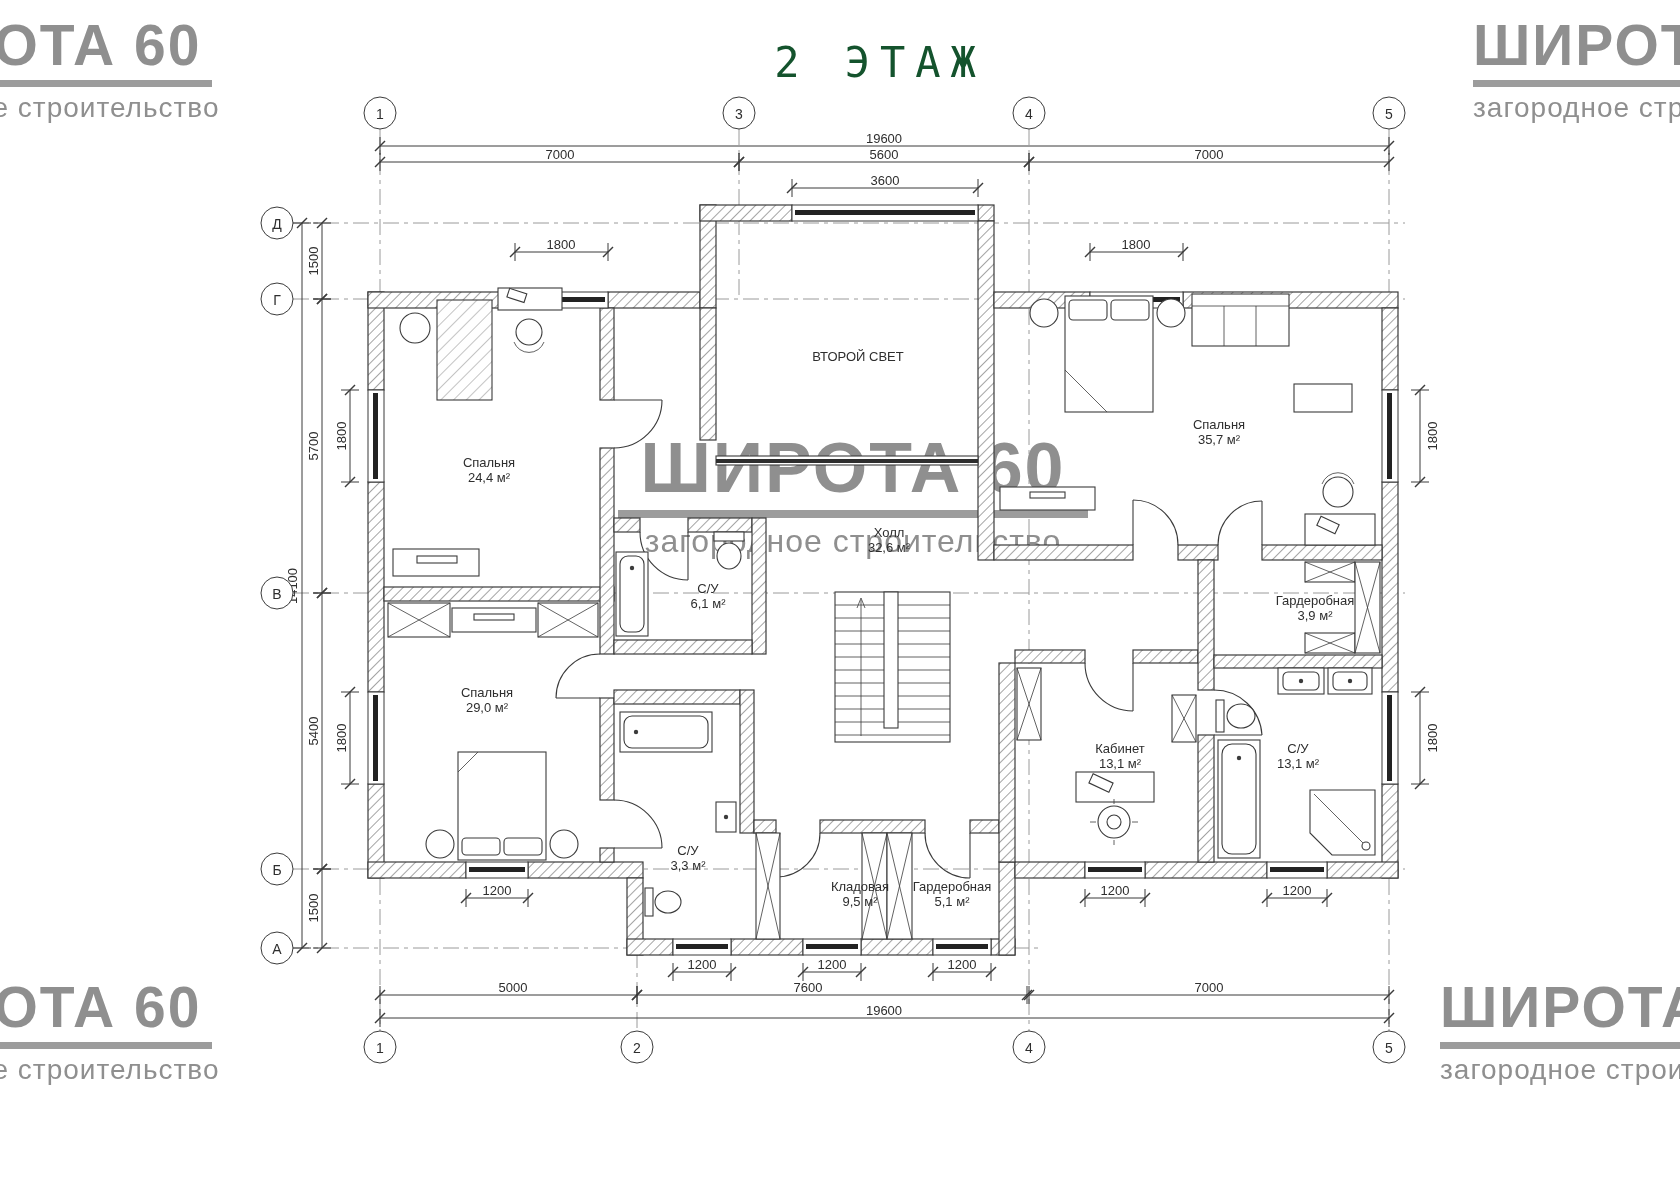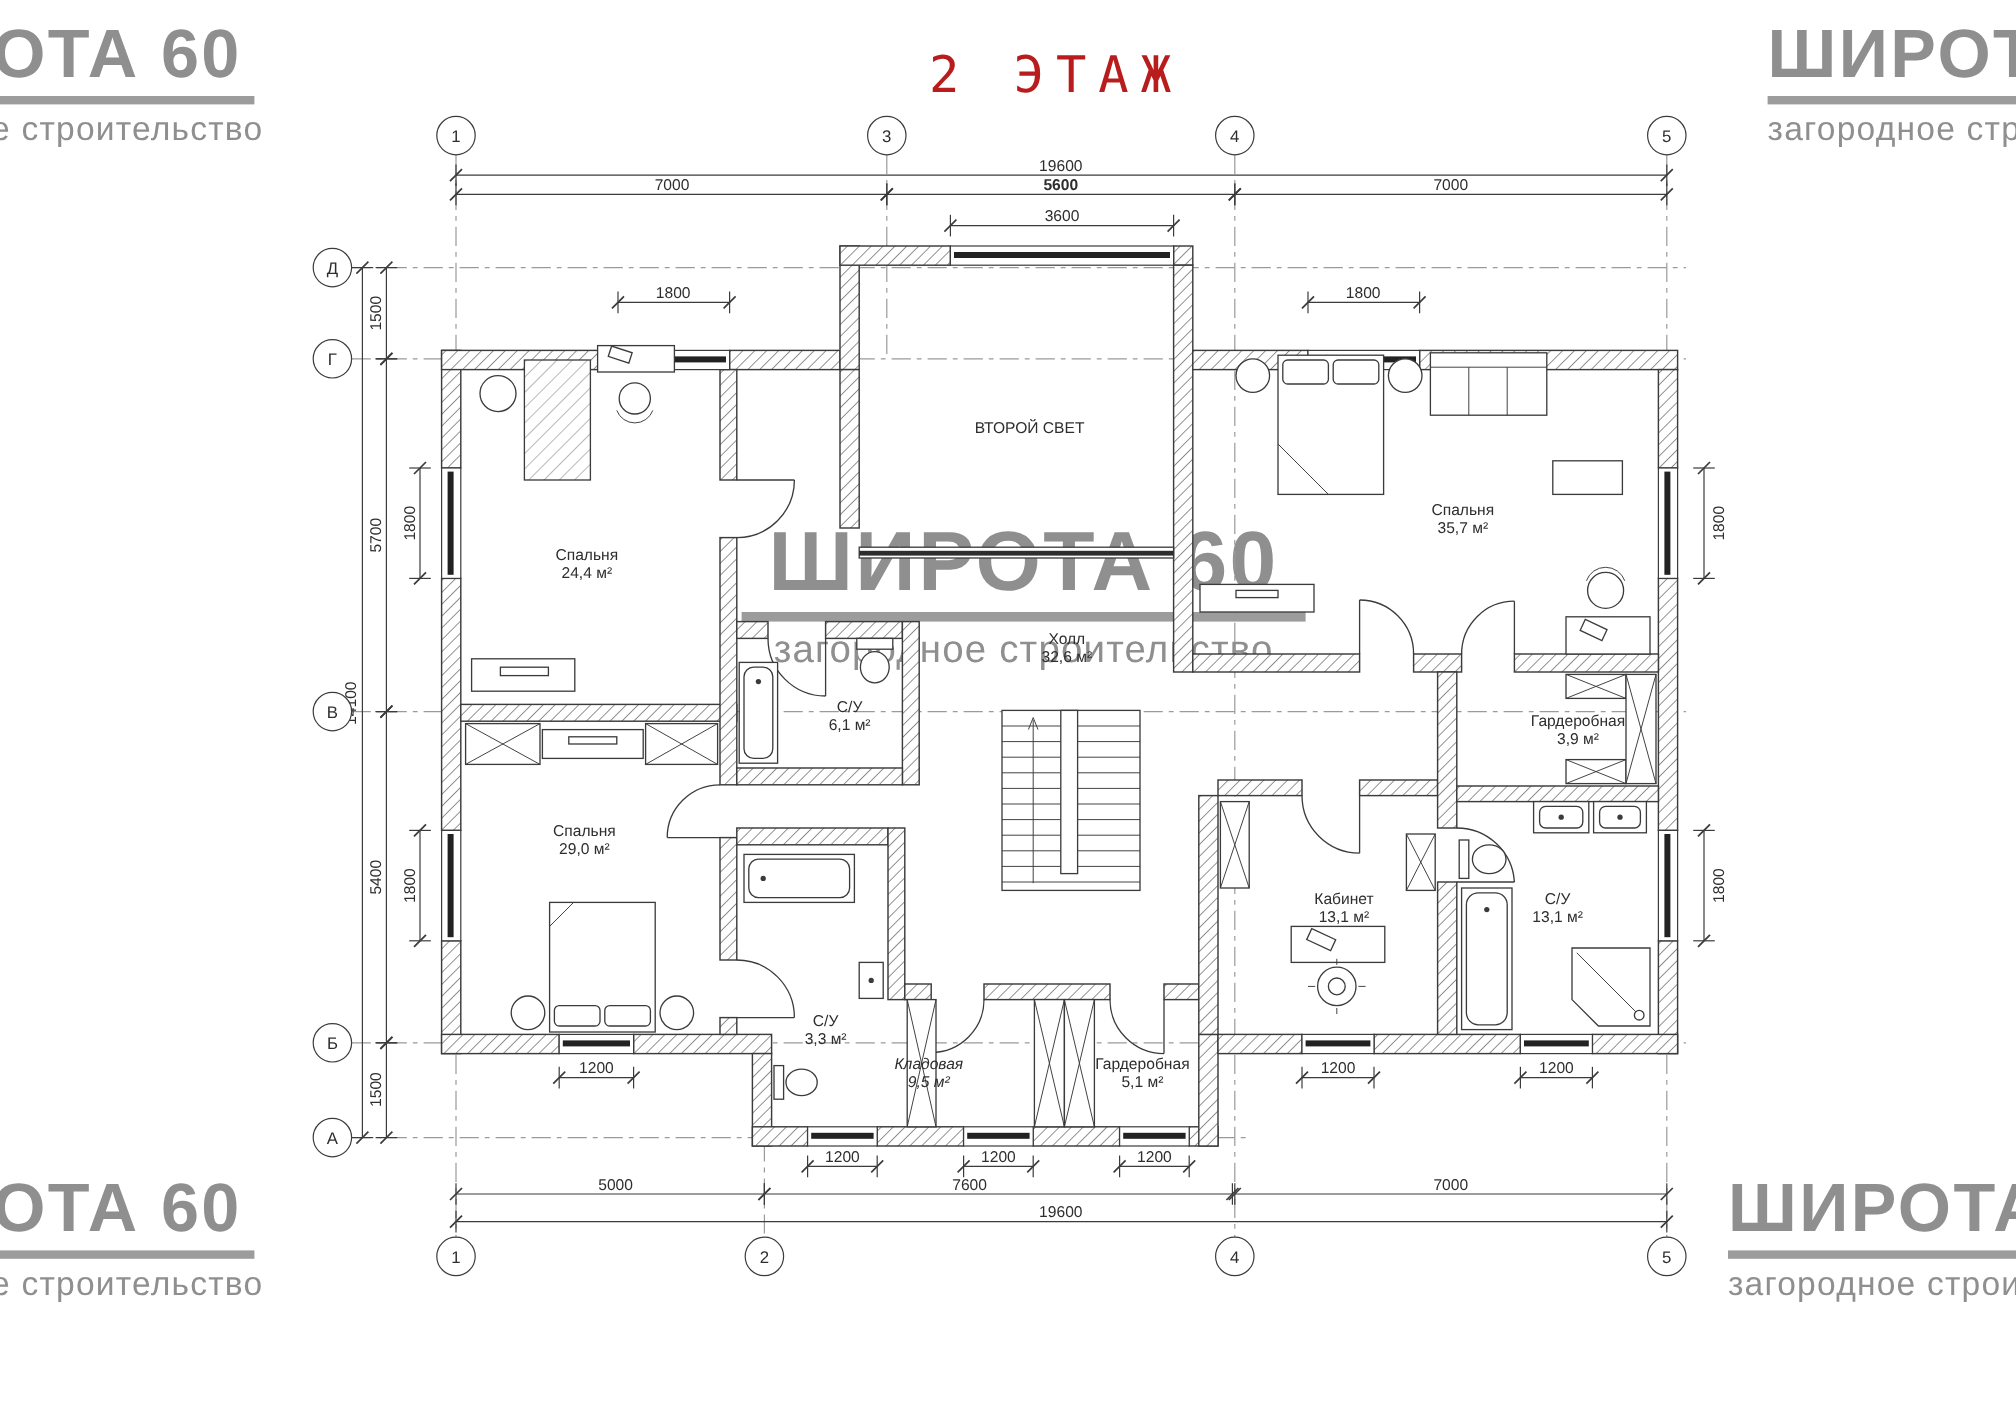--- a/index.html
+++ b/index.html
@@ -26,21 +26,21 @@
   #plan .thin{stroke:#3b3b3b;stroke-width:0.8;fill:none}
   #plan .wbg{fill:#fff;stroke:#3b3b3b;stroke-width:1}
   #plan .wbar{fill:#222;stroke:none}
   #plan .grid{stroke:#9a9a9a;stroke-width:1;stroke-dasharray:16 5 4 5;fill:none}
   #plan .dim{stroke:#3b3b3b;stroke-width:1;fill:none}
   #plan .tick{stroke:#3b3b3b;stroke-width:1.4;fill:none}
   
   #overlay{position:absolute;left:0;top:0;width:1680px;height:1187px;z-index:3;pointer-events:none}
   #title{position:absolute;left:880px;top:62px;transform:translate(-50%,-50%);
          font-family:"DejaVu Sans Mono",monospace;font-size:42px;letter-spacing:10px;
-         color:#b91c1c;white-space:nowrap}
+         color:#14532d;white-space:nowrap}
   .room-label{position:absolute;transform:translate(-50%,-50%);text-align:center;color:#2e2e2e;
               font-size:13px;line-height:15px;white-space:nowrap}
   .dim-label{position:absolute;transform:translate(-50%,-50%);font-size:13px;color:#2e2e2e;white-space:nowrap}
   .dim-label.rot{transform:translate(-50%,-50%) rotate(-90deg)}
   .axis-circle{position:absolute;width:31px;height:31px;border:1.4px solid #3b3b3b;border-radius:50%;
                background:#fff;display:flex;align-items:center;justify-content:center;
                font-size:14px;color:#2e2e2e;transform:translate(-50%,-50%)}
 </style>
 </head>
 <body>
@@ -491,21 +491,21 @@
         <line x1="380" y1="1009" x2="380" y2="1027" class="dim"></line>
         <line x1="1384" y1="1023" x2="1394" y2="1013" class="tick"></line>
         <line x1="1389" y1="1009" x2="1389" y2="1027" class="dim"></line>
       </g>
   </svg>
 
   <div id="overlay">
     <div id="title">2 ЭТАЖ</div>
   <div class="dim-label" style="left: 884px; top: 138px;">19600</div>
       <div class="dim-label" style="left: 560px; top: 154px;">7000</div>
-      <div class="dim-label" style="left: 884px; top: 154px; font-weight: bold;">5600</div>
+      <div class="dim-label" style="left: 884px; top: 154px;">5600</div>
       <div class="dim-label" style="left: 1209px; top: 154px;">7000</div>
       <div class="dim-label" style="left: 885px; top: 180px;">3600</div>
       <div class="dim-label" style="left: 561px; top: 244px;">1800</div>
       <div class="dim-label" style="left: 1136px; top: 244px;">1800</div>
       <div class="dim-label rot" style="left: 313px; top: 261px;">1500</div>
       <div class="dim-label rot" style="left: 313px; top: 446px;">5700</div>
       <div class="dim-label rot" style="left: 313px; top: 731px;">5400</div>
       <div class="dim-label rot" style="left: 313px; top: 908px;">1500</div>
       <div class="dim-label rot" style="left: 292px; top: 586px;">14100</div>
       <div class="dim-label rot" style="left: 341px; top: 436px;">1800</div>
@@ -555,21 +555,21 @@
         <div>32,6 м²</div>
       </div>
       <div class="room-label" style="left: 708px; top: 596px;">
         <div>С/У</div>
         <div>6,1 м²</div>
       </div>
       <div class="room-label" style="left: 688px; top: 858px;">
         <div>С/У</div>
         <div>3,3 м²</div>
       </div>
-      <div class="room-label" style="left: 774px; top: 894px; font-style: italic;">
+      <div class="room-label" style="left: 860px; top: 894px;">
         <div>Кладовая</div>
         <div>9,5 м²</div>
       </div>
       <div class="room-label" style="left: 952px; top: 894px;">
         <div>Гардеробная</div>
         <div>5,1 м²</div>
       </div>
       <div class="room-label" style="left: 1110px; top: 756px; margin-left: 10px;">
         <div>Кабинет</div>
         <div>13,1 м²</div>

